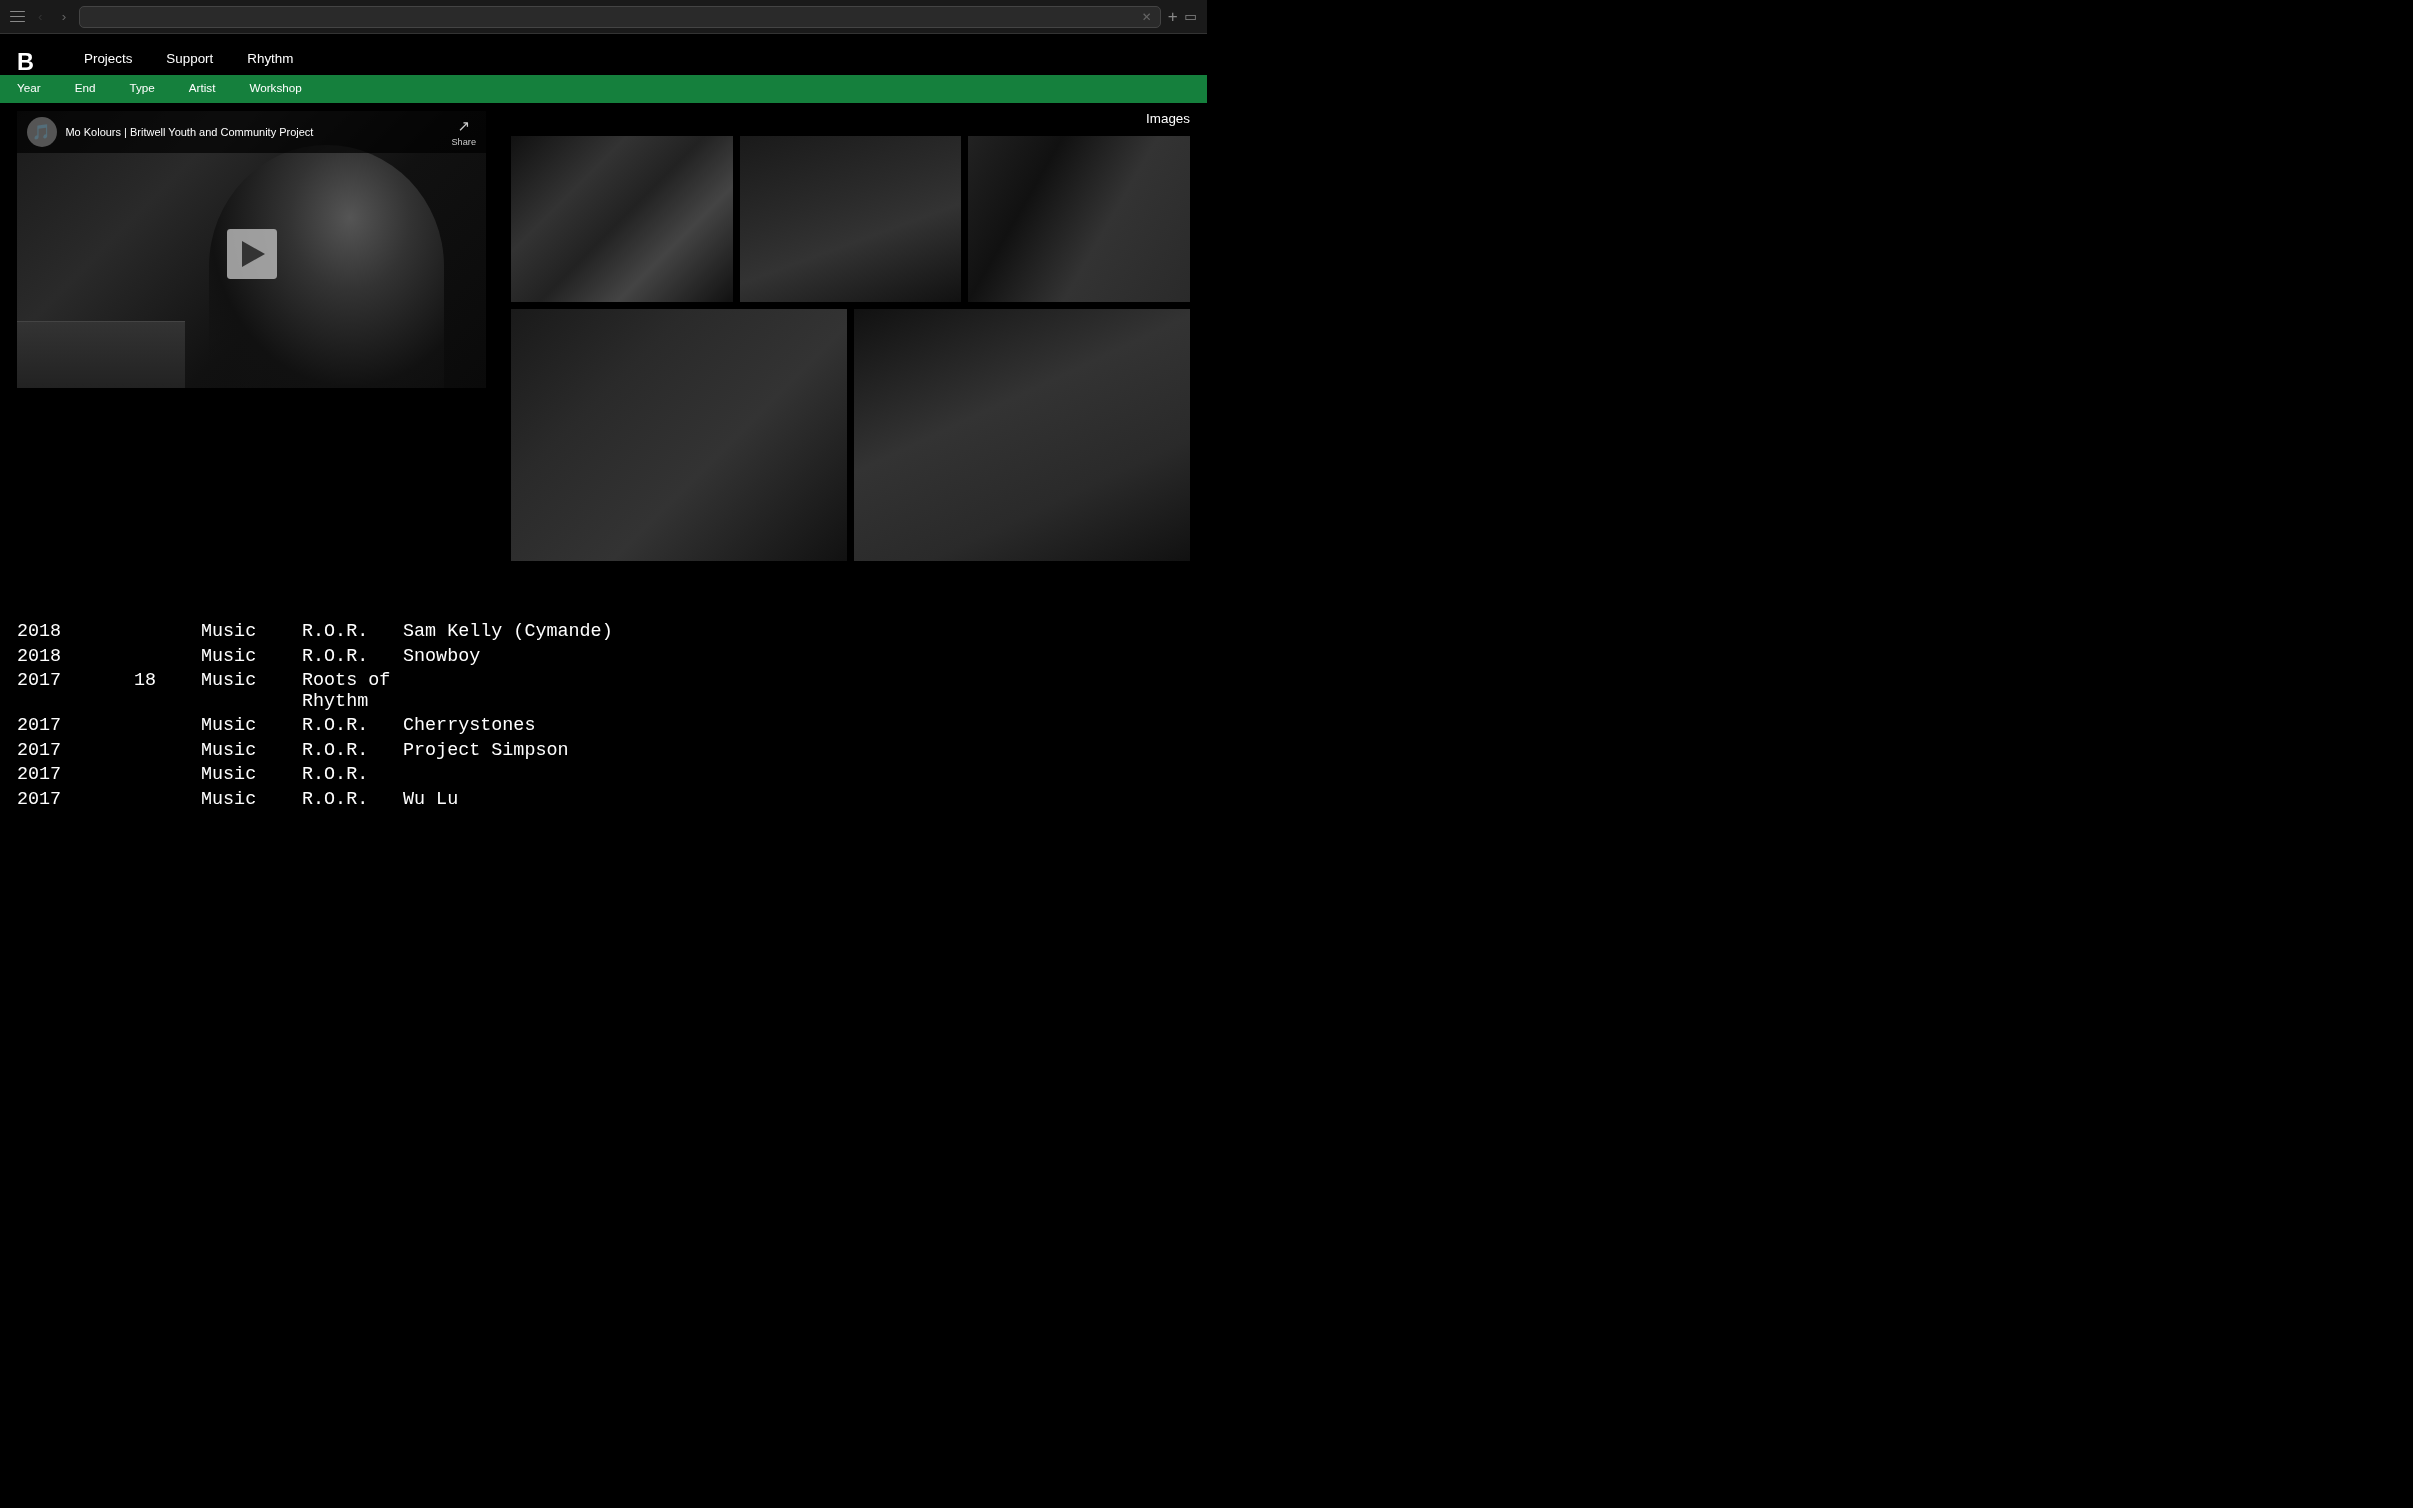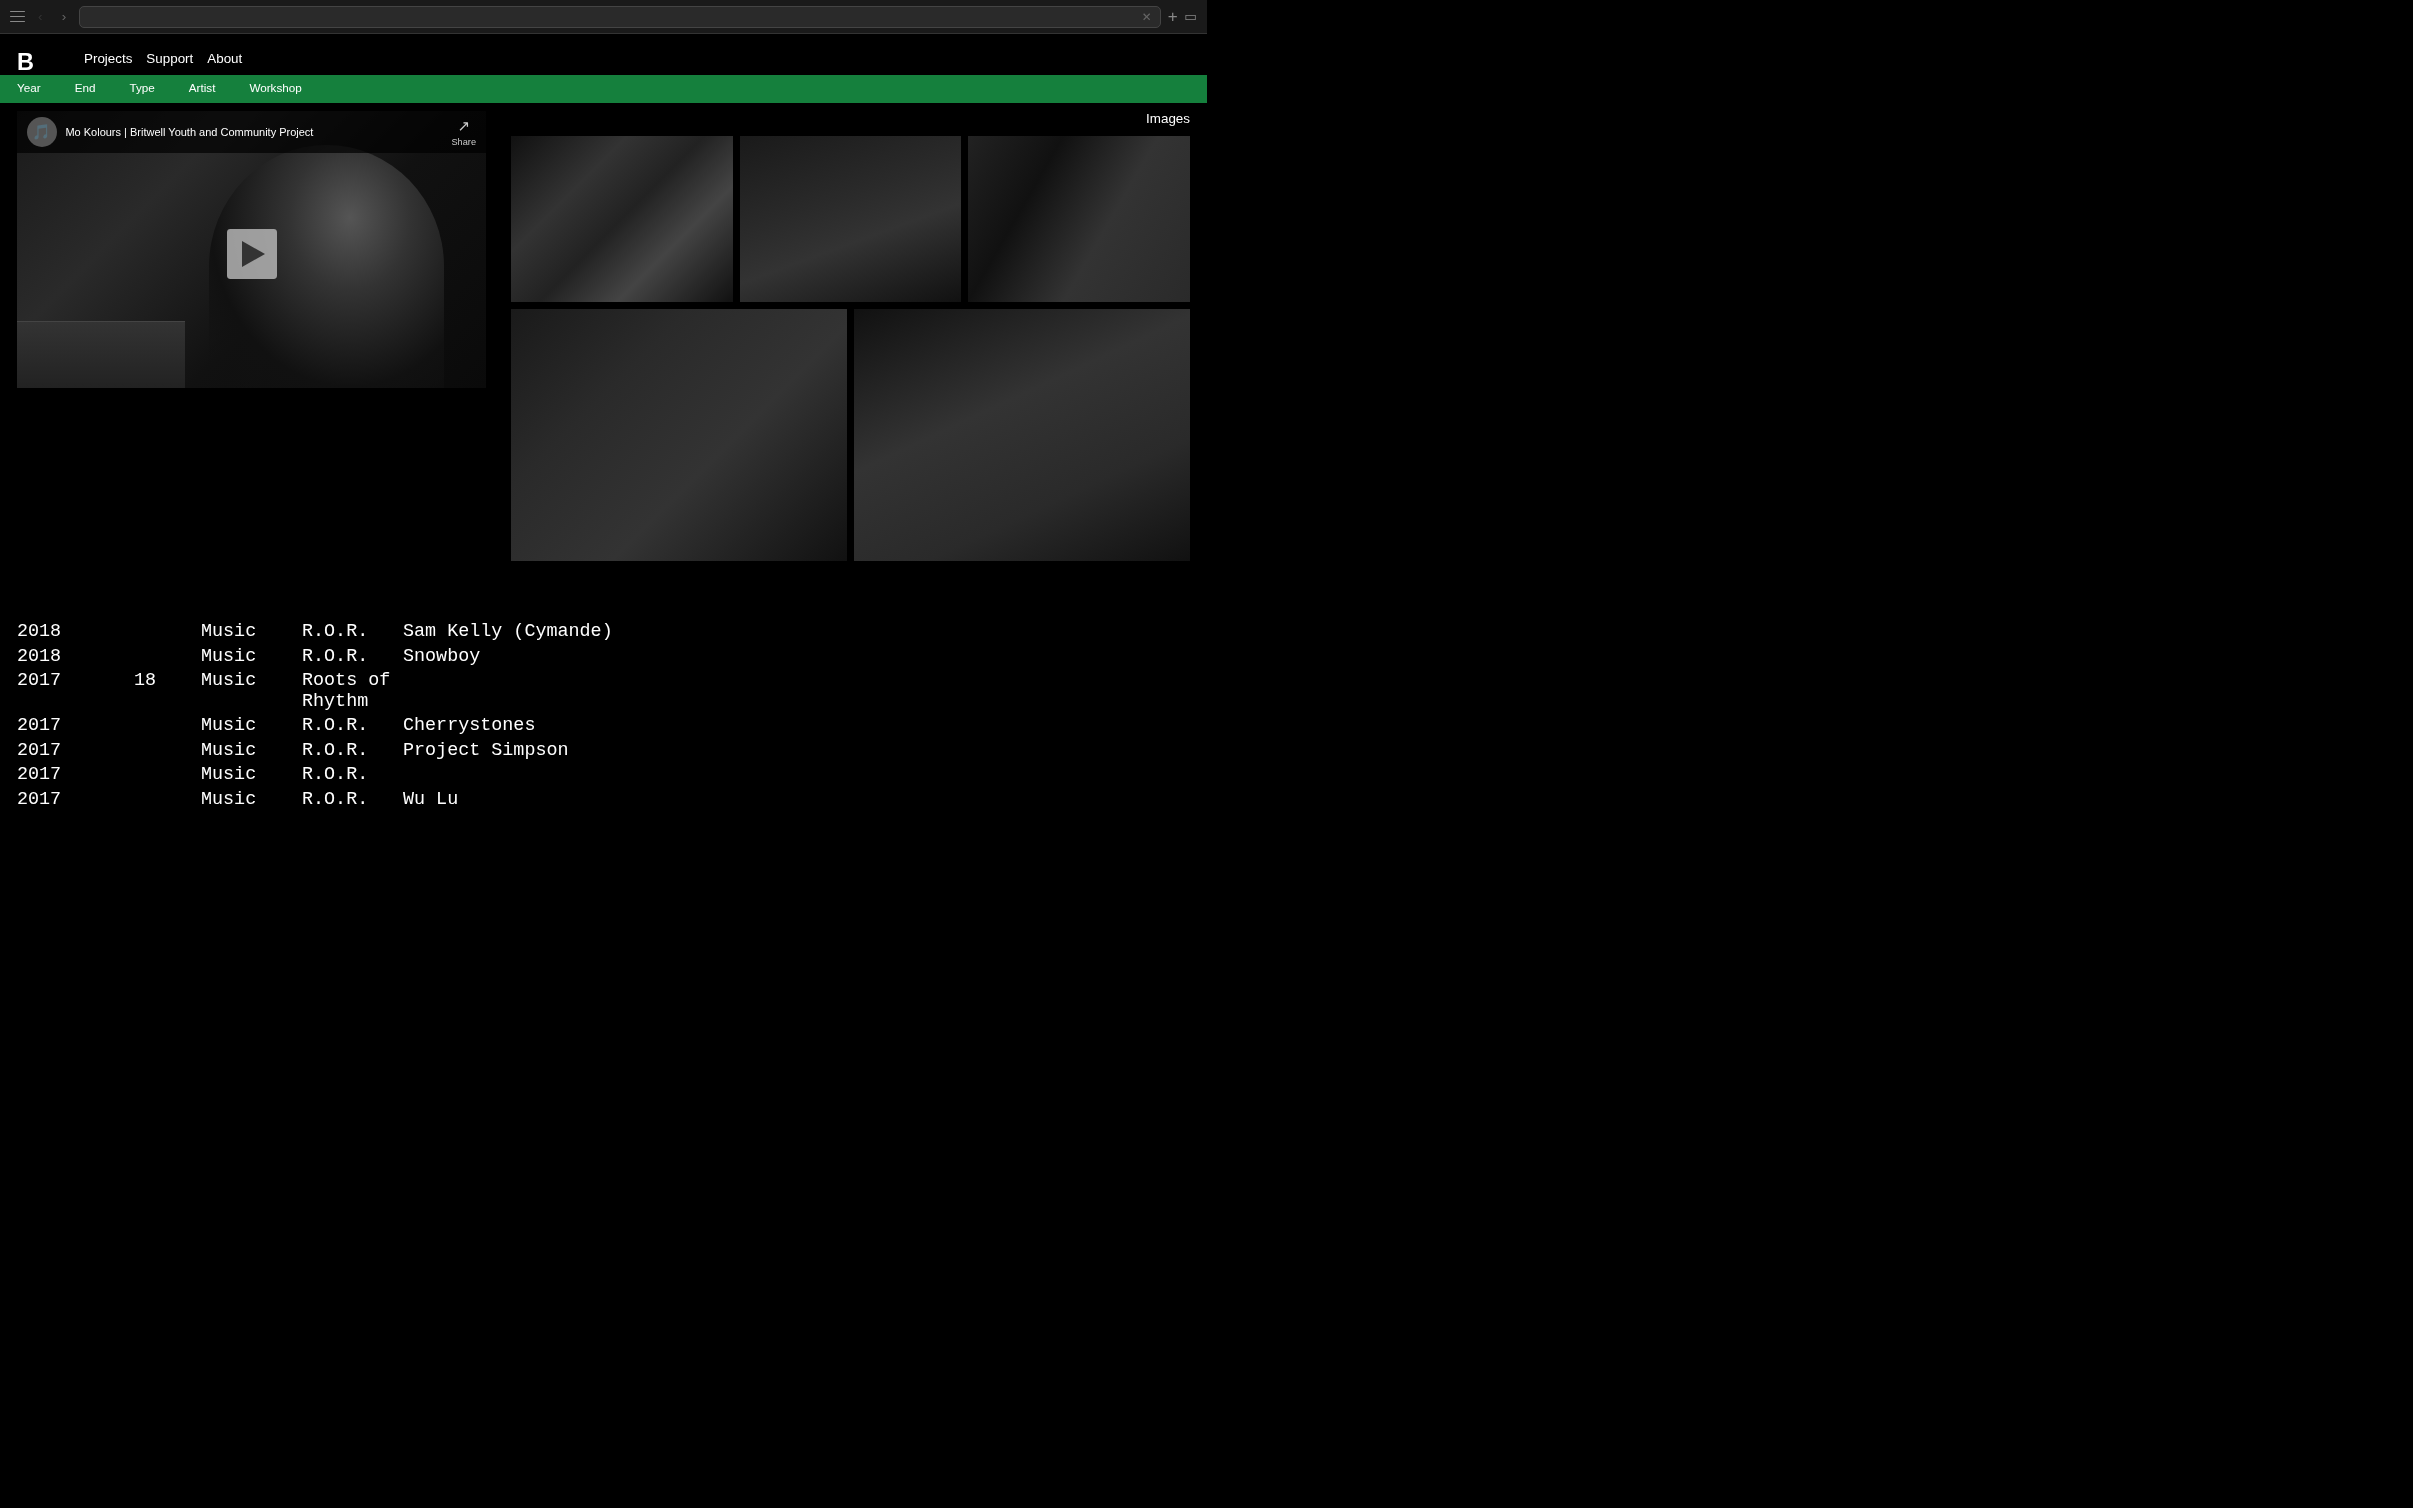--- a/index.html
+++ b/index.html
@@ -76,21 +76,21 @@
     }
     .nav-logo {
       font-size: 23.5px;
       font-weight: bold;
       color: #fff;
       margin-right: 50px;
       line-height: 1;
     }
     .nav-links {
       display: flex;
-      gap: 14px;
+      gap: 34px;
       font-size: 13.4px;
     }
     .nav-link {
       color: #fff;
       text-decoration: none;
       cursor: pointer;
       line-height: 1.2;
     }
 
     
@@ -317,21 +317,21 @@
   </div>
   <button class="browser-new-tab-btn">+</button>
   <button class="browser-windows-btn">▭</button>
 </div>
 
 <div class="site-nav">
   <span class="nav-logo">B</span>
   <div class="nav-links">
     <a class="nav-link">Projects</a>
     <a class="nav-link">Support</a>
-    <a class="nav-link">About</a>
+    <a class="nav-link">Rhythm</a>
   </div>
 </div>
 
 <div class="filter-row">
   <span class="filter-item">Year</span>
   <span class="filter-item">End</span>
   <span class="filter-item">Type</span>
   <span class="filter-item">Artist</span>
   <span class="filter-item">Workshop</span>
 </div>

